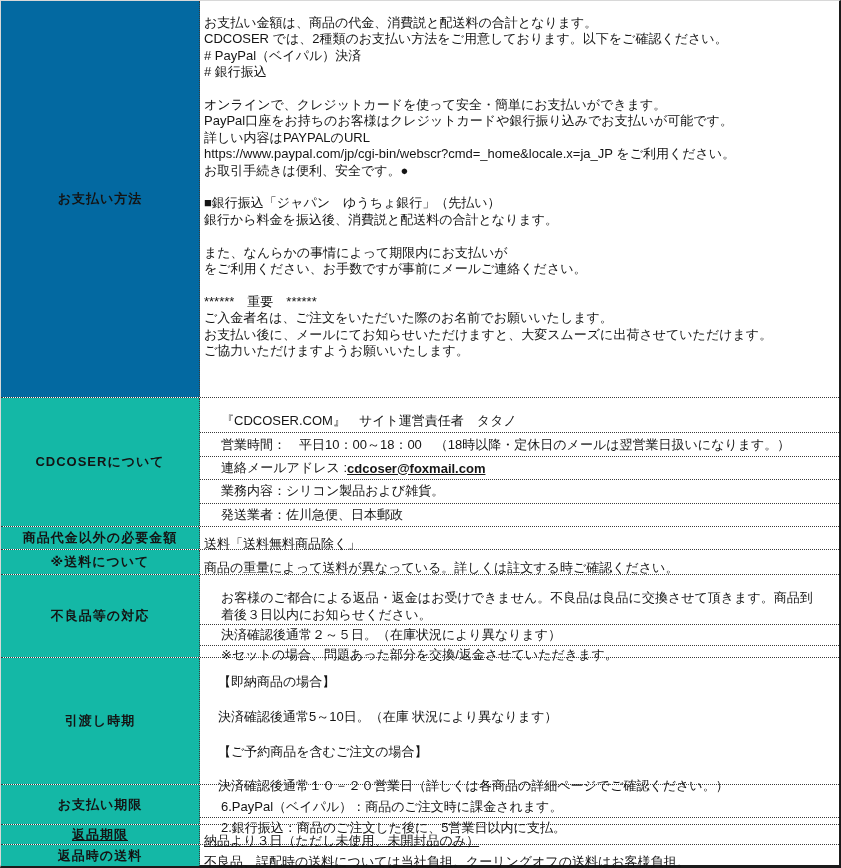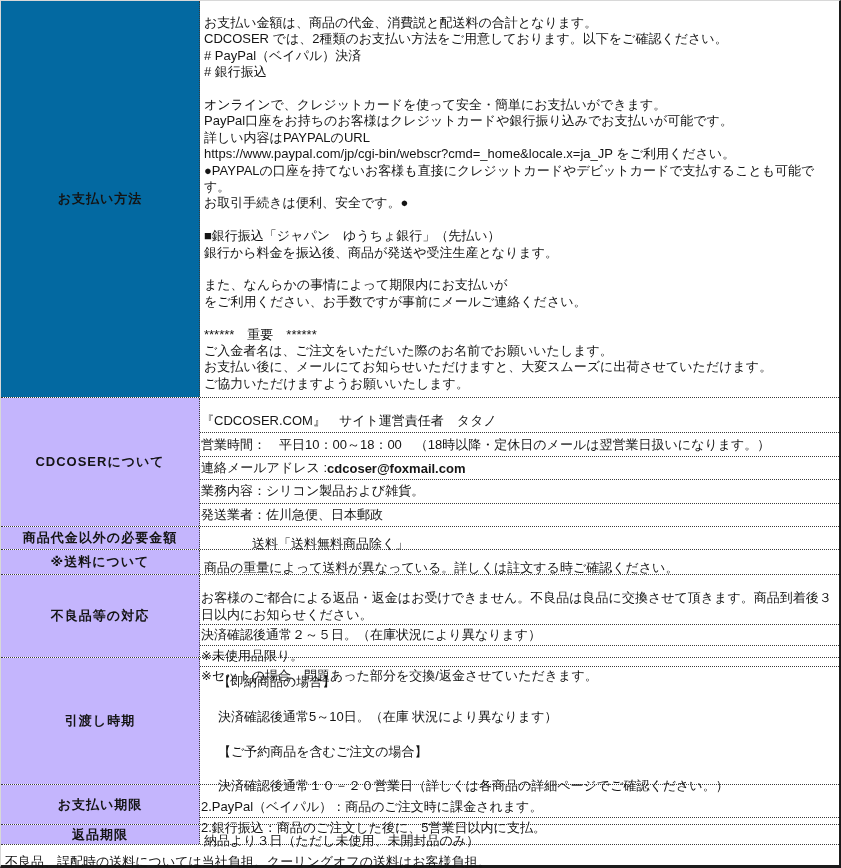--- a/index.html
+++ b/index.html
@@ -9,64 +9,63 @@
     border-top:1px solid #d8d8d8;border-left:1px solid #d8d8d8;
     border-right:2px solid #1b1b1b;border-bottom:3px solid #1b1b1b;
     display:flex;flex-direction:column;
     font-family:"Liberation Sans","DejaVu Sans",sans-serif;
     font-size:13px;color:#141414;
   }
   .row{display:flex;box-sizing:border-box;border-bottom:1px dotted #3a3a3a;flex:0 0 auto;min-width:0;}
   .row:last-child{border-bottom:none;}
   .lbl{
     flex:0 0 199px;width:199px;box-sizing:border-box;
-    border-right:1px dotted #3a3a3a;background:#c4b5fd;
+    border-right:1px dotted #3a3a3a;background:#14b8a6;
     display:flex;align-items:center;justify-content:center;
     font-weight:bold;text-align:center;padding:0 8px;letter-spacing:1px;
   }
   .r1 .lbl{background:#0369a1;}
   .ct{flex:1;box-sizing:border-box;display:flex;flex-direction:column;min-width:0;margin-top:12px;}
   .ct.center{justify-content:center;padding:1px 4px;}
-  .sub{box-sizing:border-box;border-bottom:1px dotted #3a3a3a;padding:1px 1px;display:flex;align-items:center;min-width:0;}
+  .sub{box-sizing:border-box;border-bottom:1px dotted #3a3a3a;padding:1px 21px;display:flex;align-items:center;min-width:0;}
   .sub:last-child{border-bottom:none;}
   .ln{min-height:16.4px;line-height:16.4px;white-space:pre-wrap;}
   .r1{height:397px;} .r1 .ct{padding:2px 4px;}
   .r2{height:129px;} .r2 .sub{flex:1;}
-  .r3{height:23px;gap:48px;} .r4{height:25px;justify-content:flex-end;}
+  .r3{height:23px;} .r4{height:25px;justify-content:flex-end;}
   .r5{height:83px;}
   .r5 .s1{flex:0 0 37px;display:block;line-height:17px;padding-top:2px;align-items:flex-start;}
   .r5 .s2{flex:0 0 18px;} .r5 .s3{flex:0 0 15px;} .r5 .s4{flex:1;padding-top:0;padding-bottom:0;}
   .r6{height:127px;} .r6 .ct{padding:3px 18px;}
   .r6 .ln{min-height:17.4px;line-height:17.4px;}
   .r7{height:40px;} .r7 .sub{flex:1;}
-  .r8{height:20px;} .r9{height:21px;}
-  b{font-weight:bold;}
+  .r8{height:20px;text-decoration:underline;} .r9{height:21px;}
+  b{font-weight:bold;text-decoration:underline;}
 </style>
 </head>
 <body>
 
 <div class="tbl">
 
   <div class="row r1">
     <div class="lbl">お支払い方法</div>
     <div class="ct">
       <div class="ln">お支払い金額は、商品の代金、消費説と配送料の合計となります。</div>
       <div class="ln">CDCOSER では、2種類のお支払い方法をご用意しております。以下をご確認ください。</div>
       <div class="ln"># PayPal（ベイパル）決済</div>
       <div class="ln"># 銀行振込</div>
       <div class="ln"></div>
       <div class="ln">オンラインで、クレジットカードを使って安全・簡単にお支払いができます。</div>
       <div class="ln">PayPal口座をお持ちのお客様はクレジットカードや銀行振り込みでお支払いが可能です。</div>
       <div class="ln">詳しい内容はPAYPALのURL</div>
       <div class="ln">https://www.paypal.com/jp/cgi-bin/webscr?cmd=_home&amp;locale.x=ja_JP をご利用ください。</div>
-      <div class="ln">●PAYPALの口座を持てないお客様も直接にクレジットカードやデビットカードで支払することも可能です。</div>
       <div class="ln">お取引手続きは便利、安全です。●</div>
       <div class="ln"></div>
       <div class="ln">■銀行振込「ジャパン　ゆうちょ銀行」（先払い）</div>
-      <div class="ln">銀行から料金を振込後、商品が発送や受注生産となります。</div>
+      <div class="ln">銀行から料金を振込後、消費説と配送料の合計となります。</div>
       <div class="ln"></div>
       <div class="ln">また、なんらかの事情によって期限内にお支払いが</div>
       <div class="ln">をご利用ください、お手数ですが事前にメールご連絡ください。</div>
       <div class="ln"></div>
       <div class="ln">******　重要　******</div>
       <div class="ln">ご入金者名は、ご注文をいただいた際のお名前でお願いいたします。</div>
       <div class="ln">お支払い後に、メールにてお知らせいただけますと、大変スムーズに出荷させていただけます。</div>
       <div class="ln">ご協力いただけますようお願いいたします。</div>
     </div>
   </div>
@@ -93,48 +92,48 @@
   <div class="row r4">
     <div class="lbl">※送料について</div>
     <div class="ct center">商品の重量によって送料が異なっている。詳しくは註文する時ご確認ください。</div>
   </div>
 
   <div class="row r5">
     <div class="lbl">不良品等の対応</div>
     <div class="ct">
       <div class="sub s1">お客様のご都合による返品・返金はお受けできません。不良品は良品に交換させて頂きます。商品到着後３日以内にお知らせください。</div>
       <div class="sub s2">決済確認後通常２～５日。（在庫状況により異なります）</div>
-      <div class="sub s3">※未使用品限り。</div>
       <div class="sub s4">※セットの場合、問題あった部分を交換/返金させていただきます。</div>
     </div>
   </div>
 
   <div class="row r6">
     <div class="lbl">引渡し時期</div>
     <div class="ct">
       <div class="ln">【即納商品の場合】</div>
       <div class="ln"></div>
       <div class="ln">決済確認後通常5～10日。（在庫 状況により異なります）</div>
       <div class="ln"></div>
       <div class="ln">【ご予約商品を含むご注文の場合】</div>
       <div class="ln"></div>
       <div class="ln">決済確認後通常１０－２０営業日（詳しくは各商品の詳細ページでご確認ください。）</div>
     </div>
   </div>
 
   <div class="row r7">
     <div class="lbl">お支払い期限</div>
     <div class="ct">
-      <div class="sub">2.PayPal（ベイパル）：商品のご注文時に課金されます。</div>
+      <div class="sub">6.PayPal（ベイパル）：商品のご注文時に課金されます。</div>
       <div class="sub">2.銀行振込：商品のご注文した後に、5営業日以内に支払。</div>
     </div>
   </div>
 
   <div class="row r8">
     <div class="lbl">返品期限</div>
     <div class="ct center">納品より３日（ただし未使用、未開封品のみ）</div>
   </div>
 
   <div class="row r9">
+    <div class="lbl">返品時の送料</div>
     <div class="ct center">不良品、誤配時の送料については当社負担。クーリングオフの送料はお客様負担。</div>
   </div>
 
 </div>
 
 </body></html>

